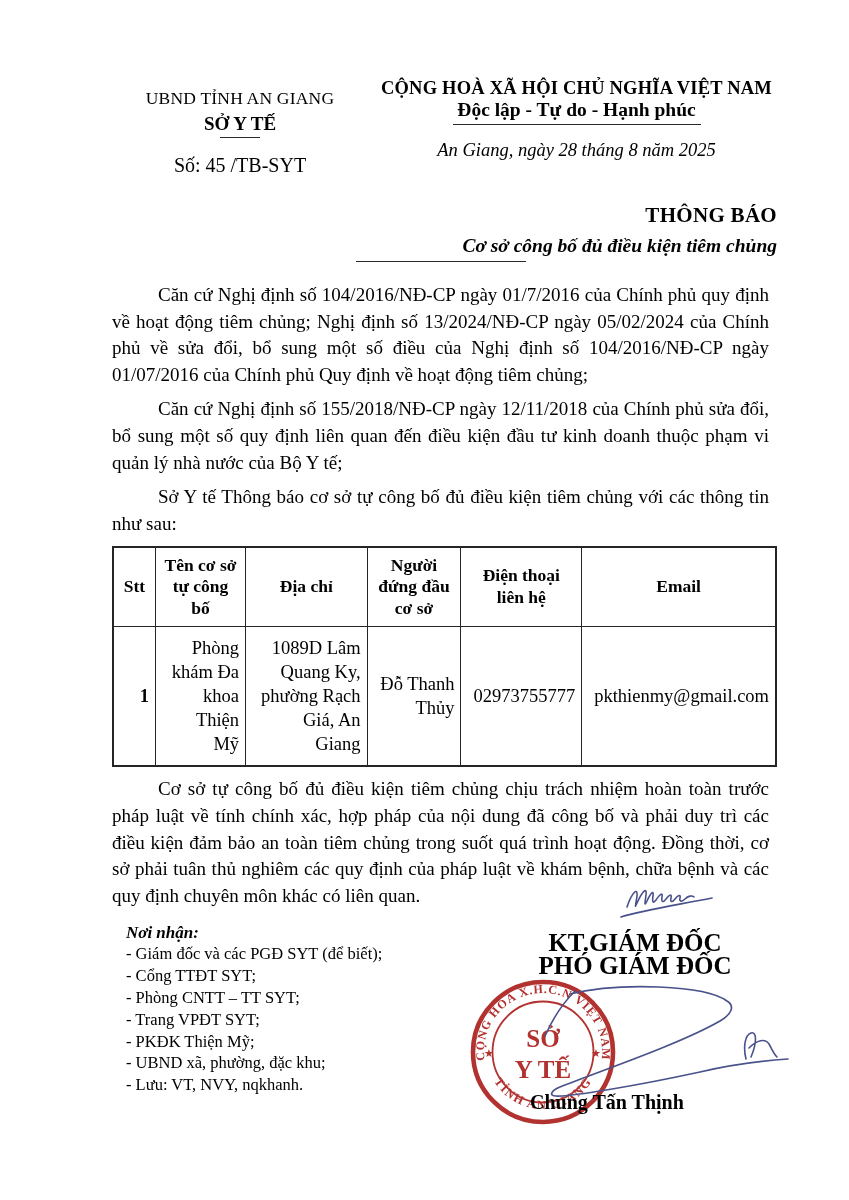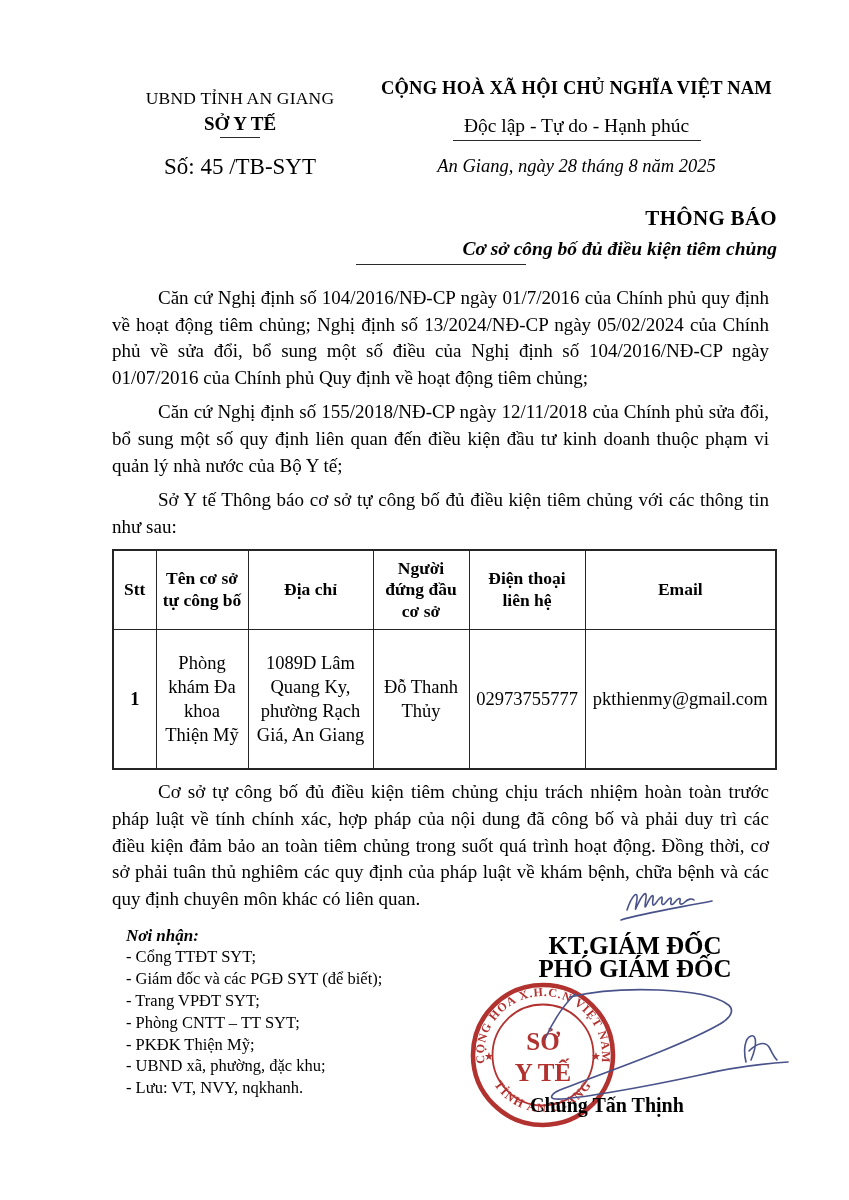--- a/index.html
+++ b/index.html
@@ -9,42 +9,42 @@
     overflow:hidden;
   }
   .content{padding:78px 72px 0 104px;}
 
   
   .hdr{display:flex;}
   .hdr-left{width:272px;text-align:center;padding-top:10px;flex:none;}
   .hdr-left .l1{font-size:17.5px;letter-spacing:.2px;}
   .hdr-left .l2{font-size:19px;font-weight:bold;margin-top:4px;}
   .u-small{width:40px;border-bottom:1.6px solid #2a2a2a;margin:2px auto 0;}
-  .hdr-left .num{font-size:23px;margin-top:16px;}
+  .hdr-left .num{font-size:20px;margin-top:16px;}
   .hdr-right{flex:1;text-align:center;}
   .hdr-right .l1{font-size:18.5px;font-weight:bold;letter-spacing:.2px;}
-  .hdr-right .l2{font-size:19.5px;font-weight:normal;margin-top:16px;}
+  .hdr-right .l2{font-size:19.5px;font-weight:bold;margin-top:0;}
   .u-mid{width:248px;border-bottom:1.6px solid #2a2a2a;margin:3px auto 0;}
   .hdr-right .date{font-size:18.5px;font-style:italic;margin-top:15px;}
 
   
   .title{text-align:right;margin-top:26px;}
   .title .main{font-size:21px;font-weight:bold;letter-spacing:.3px;}
   .title .sub{font-size:19.5px;font-weight:bold;margin-top:7px;font-style:italic;}
   .u-title{width:170px;border-bottom:1.4px solid #2a2a2a;margin:4px auto 0;}
 
   
   .para{font-size:19px;line-height:26.6px;text-align:justify;text-indent:46px;margin:8px;}
   .para.first{margin-top:20px;}
 
   
   table.pub{border-collapse:collapse;border:2px solid #252525;margin:9px 0 0 8px;table-layout:fixed;}
   table.pub th,table.pub td{border:1.2px solid #252525;vertical-align:middle;padding:2px 6px;}
   table.pub th{font-size:17.5px;font-weight:bold;text-align:center;line-height:1.25;height:74px;}
-  table.pub td{font-size:18.5px;text-align:center;line-height:1.3;height:134px;}
+  table.pub td{font-size:18.5px;text-align:right;line-height:1.3;height:134px;padding-left:12px;}
   td.cell-stt{font-weight:bold;}
   td.cell-name{text-align:left;padding-left:9px;}
 
   .close-wrap{position:relative;margin-top:9px;}
 
   
   .footer{position:relative;margin-top:14px;height:320px;}
   .recips{margin-left:22px;width:340px;}
   .recips .rt{font-size:17px;font-weight:bold;font-style:italic;}
   .recips .ri{font-size:16.5px;line-height:21.8px;}
@@ -123,24 +123,24 @@
       <svg style="position:absolute;right:58px;bottom:-14px;" width="100" height="44" viewBox="0 0 100 44">
         <path fill="none" stroke-width="1.6" stroke-linecap="round" d="M8 28 C13 13,19 8,18 17 C17 25,15 31,18 24 C24 11,28 8,27 16 C26 24,25 28,28 22 C32 13,35 11,34 17 C33 23,34 25,37 21 C41 15,44 13,43 18 C42 23,44 24,47 20 C50 16,53 14,52 19 C51 23,53 24,56 20 C59 16,62 15,61 19 C60 23,63 23,66 20 C69 17,73 16,75 18" stroke="#49528a"></path>
         <path fill="none" stroke-width="1.7" stroke-linecap="round" d="M2 38 C24 31,58 26,93 19" stroke="#49528a"></path>
       </svg>
     </div>
 
     <div class="footer">
 
       <div class="recips">
         <div class="rt">Nơi nhận:</div>
+        <div class="ri">- Giám đốc và các PGĐ SYT (để biết);</div>
         <div class="ri">- Cổng TTĐT SYT;</div>
-        <div class="ri">- Giám đốc và các PGĐ SYT (để biết);</div>
+        <div class="ri">- Phòng CNTT – TT SYT;</div>
         <div class="ri">- Trang VPĐT SYT;</div>
-        <div class="ri">- Phòng CNTT – TT SYT;</div>
         <div class="ri">- PKĐK Thiện Mỹ;</div>
         <div class="ri">- UBND xã, phường, đặc khu;</div>
         <div class="ri">- Lưu: VT, NVY, nqkhanh.</div>
       </div>
 
       <div class="sign-titles">
         <div class="s1">KT.GIÁM ĐỐC</div>
         <div class="s2">PHÓ GIÁM ĐỐC</div>
       </div>
 

